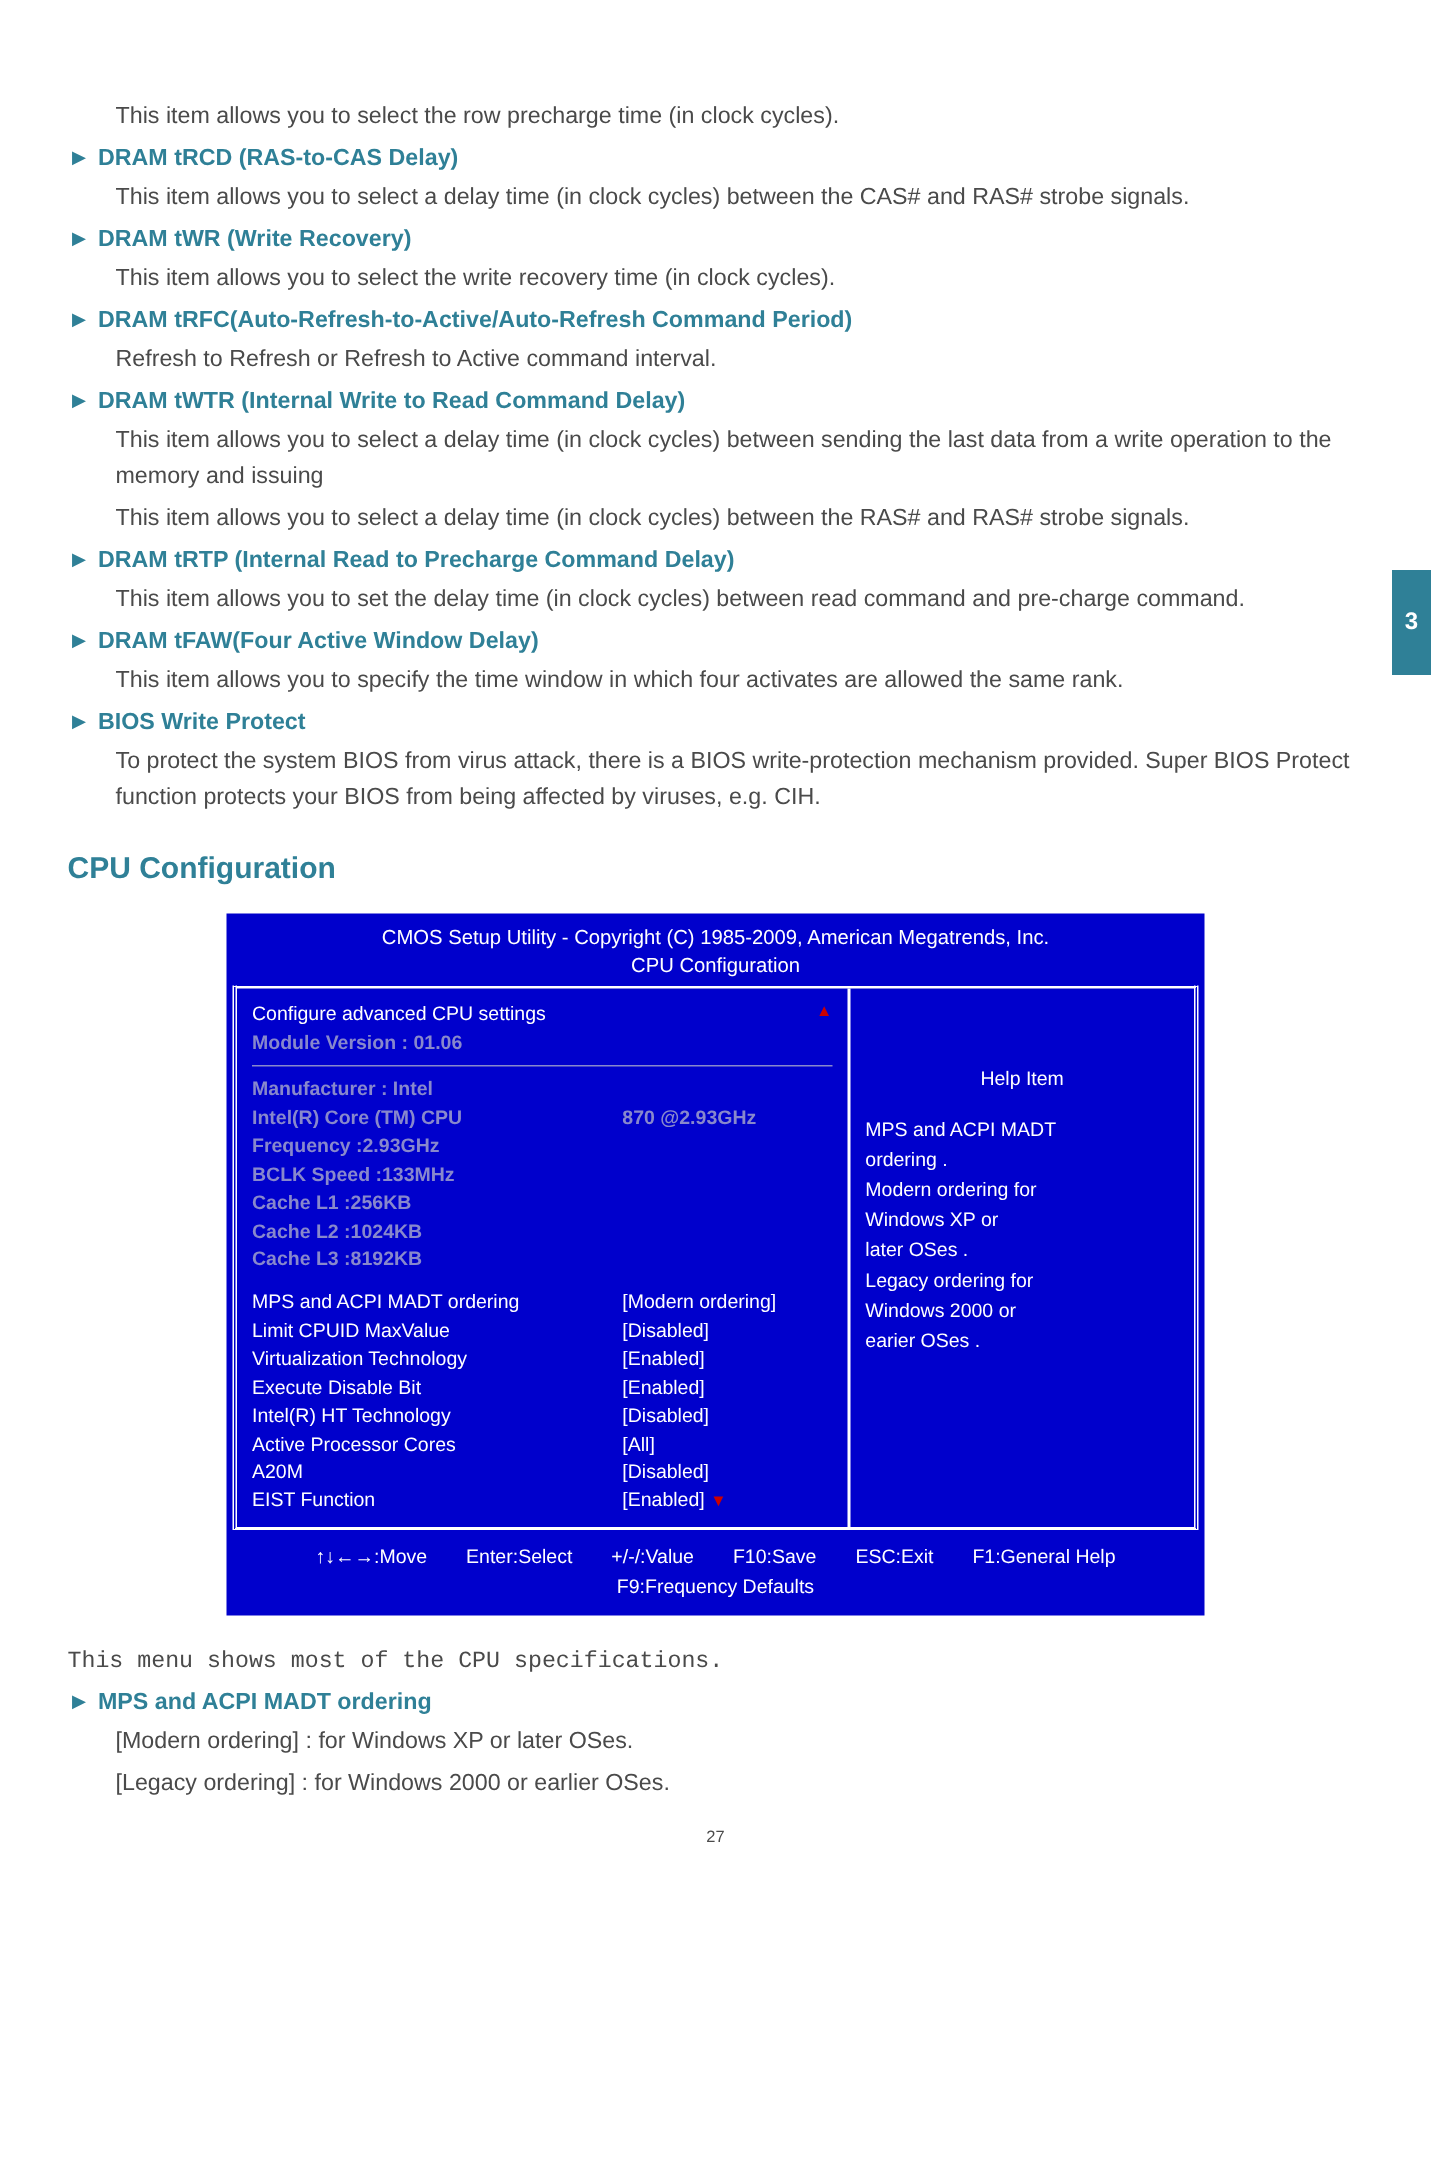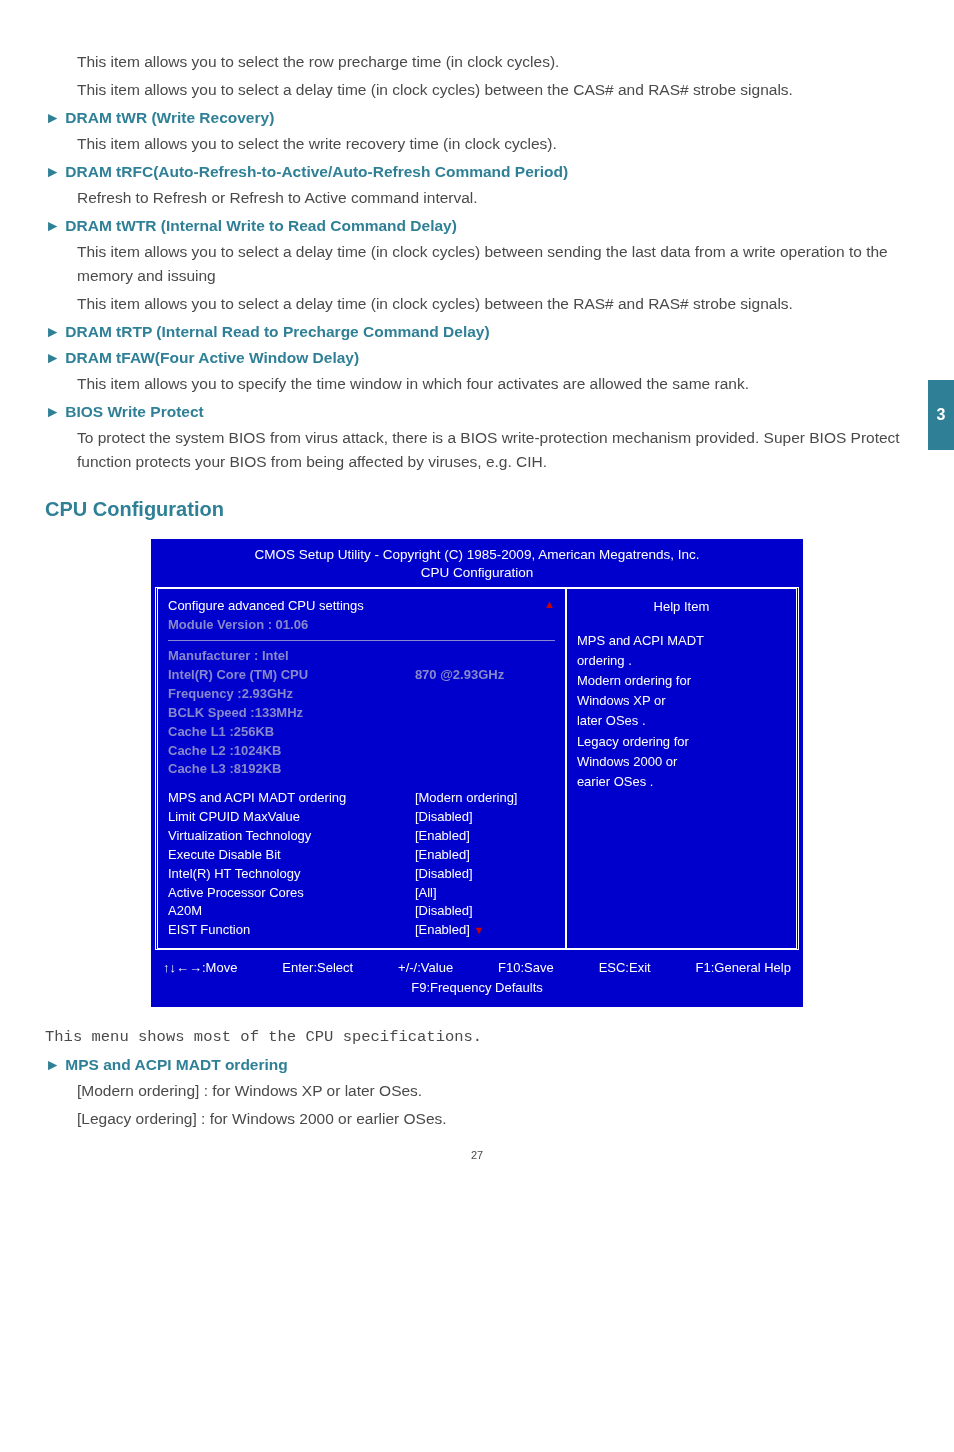--- a/index.html
+++ b/index.html
@@ -1,59 +1,61 @@
 <!DOCTYPE html>
 <html><head>
 <meta charset="utf-8">
 <style>
   * { margin: 0; padding: 0; box-sizing: border-box; }
   body { font-family: Arial, sans-serif; background: #ffffff; width: 954px; position: relative; }
   .side-tab { position: absolute; right: 0; top: 380px; width: 26px; height: 70px; background: #2f8097; display: flex; align-items: center; justify-content: center; }
   .side-tab span { color: #ffffff; font-size: 16px; font-weight: bold; transform: rotate(0deg); }
-  .content { padding: 50px 45px 30px 45px; color: #4a4a4a; font-size: 15.5px; line-height: 1.55; }
+  .content { padding: 66px 45px 30px 45px; color: #4a4a4a; font-size: 15.5px; line-height: 1.55; }
   .desc { margin-left: 32px; margin-bottom: 4px; }
   .item-head { color: #2f8097; font-weight: bold; margin-bottom: 2px; }
   .arrow { display: inline-block; width: 16px; }
   .section-title { color: #2f8097; font-weight: bold; font-size: 20px; margin: 20px 0 14px 0; }
   .bios-box { width: 652px; margin: 0 auto 18px auto; background: #0000cc; color: #ffffff; font-family: Arial, sans-serif; font-size: 13.5px; }
   .bios-header { text-align: center; padding: 7px 0 4px 0; line-height: 1.35; }
   .bios-body { border: 2px solid #ffffff; border-left: 3px double #ffffff; border-right: 3px double #ffffff; margin: 0 4px; display: flex; }
   .bios-left { flex: 1.85; padding: 8px 10px; border-right: 2px solid #ffffff; font-size: 13px; }
-  .bios-right { flex: 1; padding: 8px 10px; font-size: 13px; }
+  .bios-right { flex: 1; padding: 8px 10px; font-size: 13px; margin-top: 42px; }
   .bios-row { display: flex; line-height: 1.45; }
   .bios-label { flex: 1; }
   .bios-val { width: 140px; }
   .muted { color: #8888cc; font-weight: bold; }
   .bios-hr { border-top: 1px solid #8888cc; margin: 6px 0; }
   .help-head { text-align: center; color: #ffffff; margin-bottom: 8px; }
   .bios-footer { padding: 8px 12px 10px 12px; text-align: center; font-size: 13px; line-height: 1.5; }
-  .bios-footer-row { display: flex; justify-content: space-between; gap: 26px; white-space: nowrap; }
+  .bios-footer-row { display: flex; justify-content: center; gap: 26px; white-space: nowrap; }
   .scroll-up, .scroll-down { color: #cc0000; font-size: 11px; }
   .page-num { text-align: center; font-size: 11px; color: #4a4a4a; margin-top: 16px; }
 </style>
 </head>
 <body>
 
 <div class="side-tab">
     <span>3</span>
   </div>
 
 <div class="content">
   <div class="desc">This item allows you to select the row precharge time (in clock cycles).</div>
 
   <div id="items-container">
+      <div class="item-head"><span class="arrow">►</span> <span>DRAM tRCD (RAS-to-CAS Delay)</span></div>
       <div class="desc">This item allows you to select a delay time (in clock cycles) between the CAS# and RAS# strobe signals.</div>
       <div class="item-head"><span class="arrow">►</span> <span>DRAM tWR (Write Recovery)</span></div>
       <div class="desc">This item allows you to select the write recovery time (in clock cycles).</div>
       <div class="item-head"><span class="arrow">►</span> <span>DRAM tRFC(Auto-Refresh-to-Active/Auto-Refresh Command Period)</span></div>
       <div class="desc">Refresh to Refresh or Refresh to Active command interval.</div>
       <div class="item-head"><span class="arrow">►</span> <span>DRAM tWTR (Internal Write to Read Command Delay)</span></div>
       <div class="desc">This item allows you to select a delay time (in clock cycles) between sending the last data from a write operation to the memory and issuing</div>
       <div class="desc">This item allows you to select a delay time (in clock cycles) between the RAS# and RAS# strobe signals.</div>
       <div class="item-head"><span class="arrow">►</span> <span>DRAM tRTP (Internal Read to Precharge Command Delay)</span></div>
+      <div class="desc">This item allows you to set the delay time (in clock cycles) between read command and pre-charge command.</div>
       <div class="item-head"><span class="arrow">►</span> <span>DRAM tFAW(Four Active Window Delay)</span></div>
       <div class="desc">This item allows you to specify the time window in which four activates are allowed the same rank.</div>
       <div class="item-head"><span class="arrow">►</span> <span>BIOS Write Protect</span></div>
       <div class="desc">To protect the system BIOS from virus attack, there is a BIOS write-protection mechanism provided. Super BIOS Protect function protects your BIOS from being affected by viruses, e.g. CIH.</div>
     </div>
 
   <div class="section-title">CPU Configuration</div>
 
   <div class="bios-box">
     <div class="bios-header">

